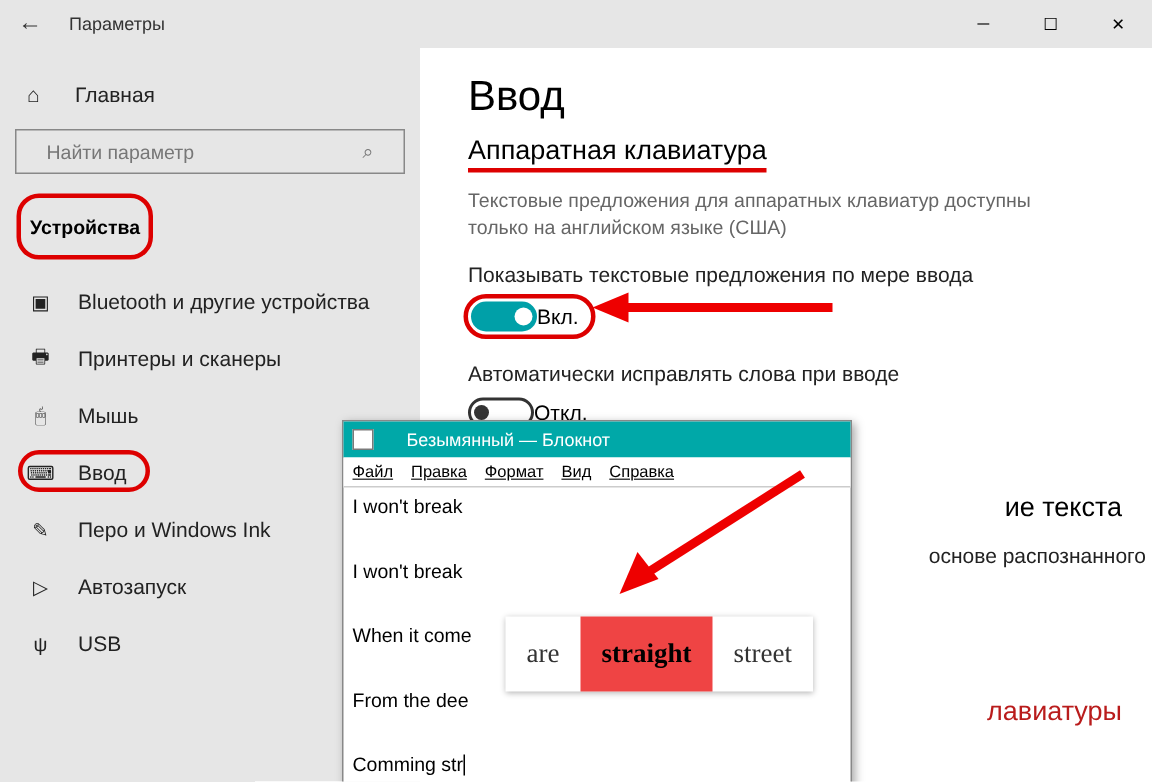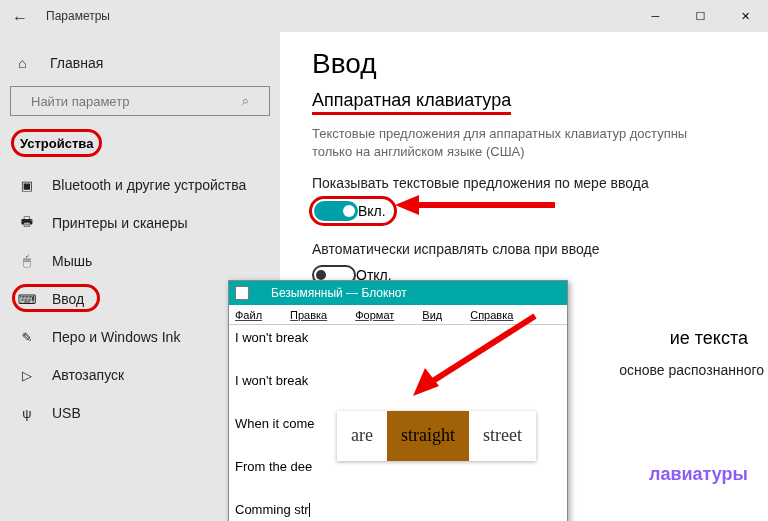--- a/index.html
+++ b/index.html
@@ -9,21 +9,21 @@
 .titlebar .back { width: 20px; font-size: 16px; color: #333; }
 .titlebar .title { margin-left: 14px; font-size: 12px; color: #333; }
 .titlebar .wbtns { margin-left: auto; display: flex; }
 .titlebar .wbtn { width: 45px; height: 32px; display: flex; align-items: center; justify-content: center; font-size: 11px; }
 
 .body { display: flex; height: calc(100% - 32px); }
 .sidebar { width: 280px; background: #e6e6e6; padding: 14px 10px 0 10px; }
 .home { display: flex; align-items: center; height: 34px; padding-left: 8px; font-size: 14px; color: #222; }
 .home .hicon { width: 16px; margin-right: 16px; font-size: 14px; }
 .searchbox { margin: 6px 0 14px 0; height: 30px; border: 1px solid #888; display: flex; align-items: center; padding: 0 20px; font-size: 13px; color: #777; justify-content: space-between; background: #e6e6e6; }
-.cat { height: 22px; font-size: 13px; font-weight: 600; margin: 2px 0 12px 4px; display: inline-flex; align-items: center; padding: 0 6px; }
+.cat { height: 38px; font-size: 13px; font-weight: 600; margin: 2px 0 12px 4px; display: inline-flex; align-items: center; padding: 0 6px; }
 .ring-red { outline: 3px solid #d00; border-radius: 12px; }
 .navitem { display: flex; align-items: center; height: 38px; padding-left: 8px; font-size: 14px; color: #222; position: relative; }
 .navitem .nicon { width: 18px; margin-right: 16px; display: flex; justify-content: center; font-size: 13px; }
 
 .main { flex: 1; padding: 16px 20px 0 32px; position: relative; }
 .h1 { font-size: 28px; font-weight: 300; color: #000; margin-bottom: 10px; }
 .h2 { font-size: 18px; color: #000; margin-bottom: 4px; display: inline-block; }
 .underline-red { border-bottom: 3px solid #d00; padding-bottom: 1px; }
 .desc { font-size: 13px; color: #666; margin: 6px 0 14px 0; line-height: 1.4; max-width: 400px; }
 .optlabel { font-size: 14px; color: #222; margin-bottom: 8px; }
@@ -31,33 +31,33 @@
 .toggle { width: 44px; height: 20px; border-radius: 10px; position: relative; }
 .toggle.on { background: #00a0a8; }
 .toggle.off { background: #fff; border: 2px solid #333; }
 .toggle .knob { width: 12px; height: 12px; border-radius: 50%; position: absolute; top: 50%; transform: translateY(-50%); }
 .toggle.on .knob { background: #fff; right: 3px; }
 .toggle.off .knob { background: #333; left: 2px; width: 10px; height: 10px; }
 .toggle-text { font-size: 14px; }
 
 .peek1 { position: absolute; right: 20px; top: 296px; font-size: 18px; color: #000; }
 .peek2 { position: absolute; right: 4px; top: 330px; font-size: 14px; color: #222; }
-.peek3 { position: absolute; right: 20px; top: 432px; font-size: 18px; color: #8b5cf6; font-weight: bold; }
+.peek3 { position: absolute; right: 20px; top: 432px; font-size: 18px; color: #b91c1c; }
 
 
 .notepad { position: absolute; left: 228px; top: 280px; width: 340px; background: #fff; border: 1px solid #888; box-shadow: 2px 2px 6px rgba(0,0,0,.35); font-size: 12px; }
 .np-title { height: 24px; background: #00a8a8; color: #fff; display: flex; align-items: center; padding-left: 6px; font-size: 12px; gap: 16px; }
 .np-title .npicon { width: 14px; height: 14px; background: #fff; margin-right: 6px; border: 1px solid #7a7a7a; }
-.np-menu { height: 20px; display: flex; align-items: center; gap: 28px; padding-left: 6px; font-size: 11px; color: #000; background: #fff; border-bottom: 1px solid #ccc; }
+.np-menu { height: 20px; display: flex; align-items: center; gap: 12px; padding-left: 6px; font-size: 11px; color: #000; background: #fff; border-bottom: 1px solid #ccc; }
 .np-menu span { text-decoration: underline; text-decoration-color: #444; text-underline-offset: 1px; }
 .np-body { padding: 2px 6px 8px 6px; font-family: Consolas, monospace; font-size: 13px; line-height: 1.65; position: relative; min-height: 166px; }
 .np-body .caret { display:inline-block; width:1px; height:14px; background:#000; vertical-align: text-bottom; }
 .sug { position: absolute; left: 108px; top: 86px; display: flex; background: #fff; box-shadow: 0 1px 4px rgba(0,0,0,.3); }
 .sug .cell { padding: 10px 14px; font-family: "Segoe UI"; font-size: 18px; color: #333; }
-.sug .cell.sel { background: #a16207; color: #000; }
+.sug .cell.sel { background: #ef4444; color: #000; font-weight: bold; }
 
 
 .arrow { position: absolute; pointer-events: none; }
 </style>
 </head>
 <body>
 
 <div class="titlebar">
   <span class="back">←</span>
   <span class="title">Параметры</span>

